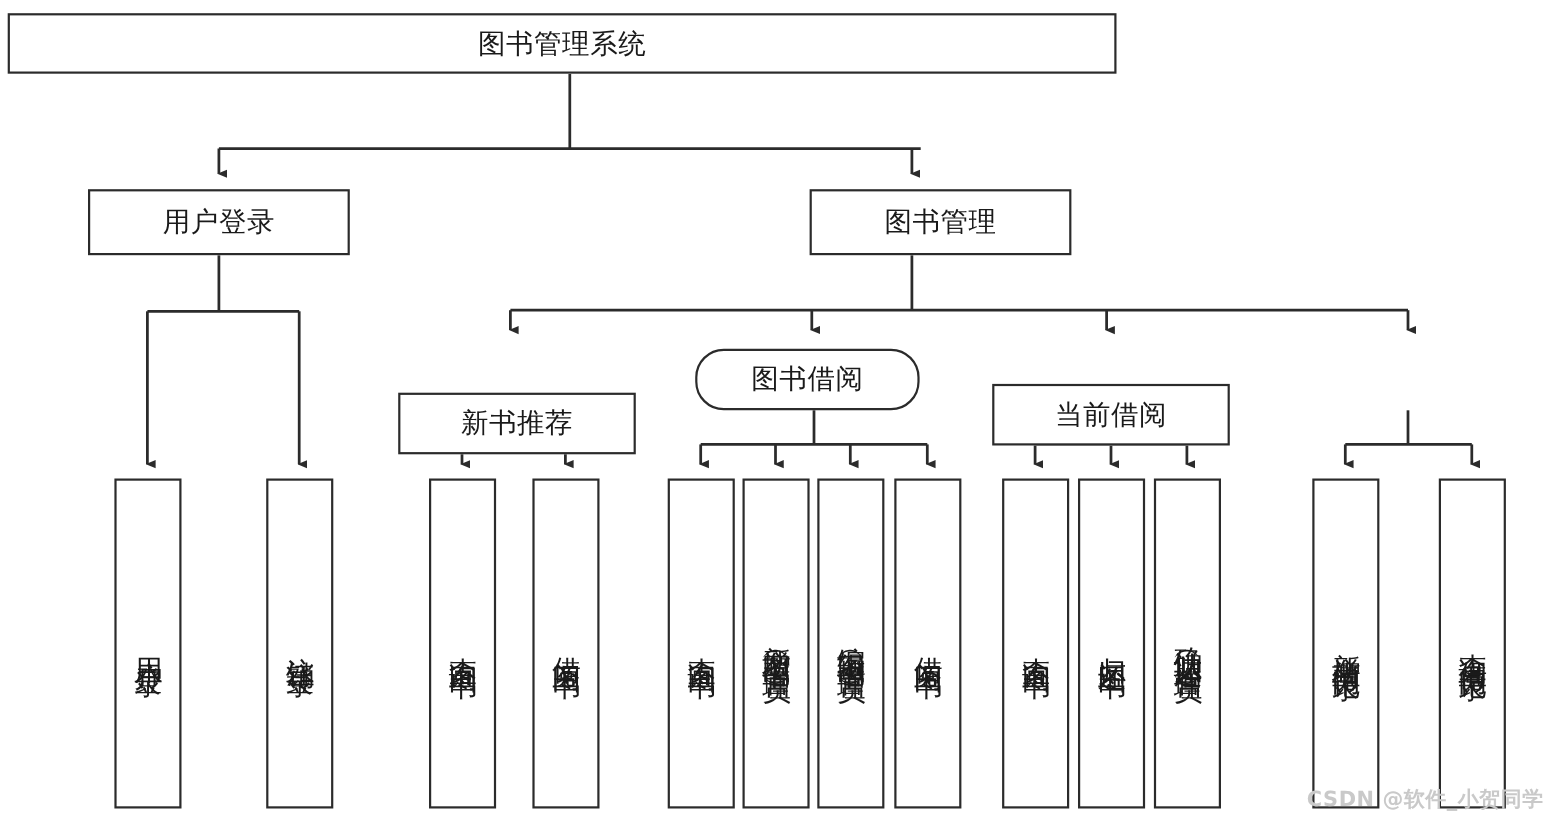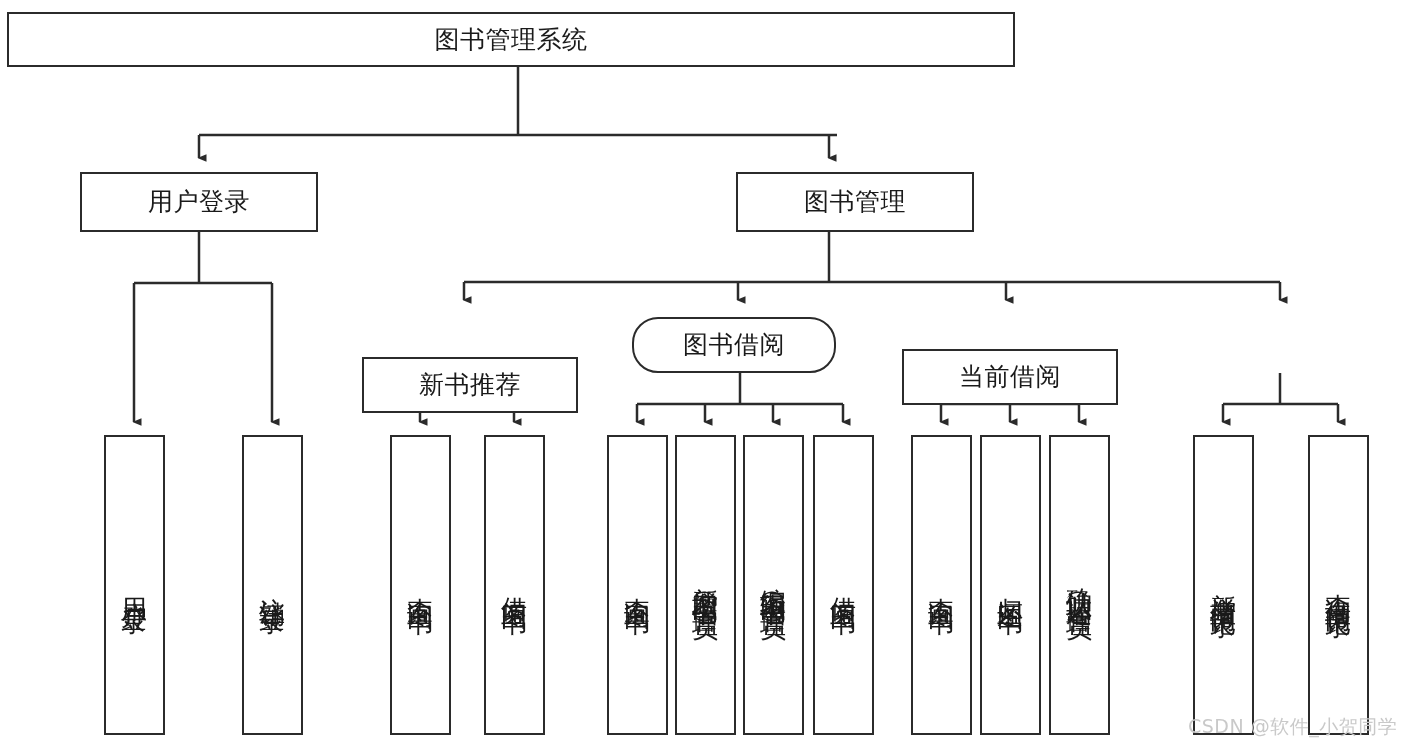--- a/index.html
+++ b/index.html
@@ -63,20 +63,21 @@
     white-space: nowrap;
   }
   .watermark {
     position: absolute;
     left: 1188px;
     top: 714px;
     font-size: 19px;
     color: #c9c9c9;
     white-space: nowrap;
     letter-spacing: 0.5px;
+    font-weight: bold;
   }
 </style>
 </head>
 <body>
 
 <div id="canvas">
 
   <svg class="edges" viewBox="0 0 1405 747" xmlns="http://www.w3.org/2000/svg">
     <defs>
       <marker id="arrow" viewBox="0 0 12 12" refX="6" refY="10" markerWidth="9" markerHeight="9" orient="auto-start-reverse" markerUnits="userSpaceOnUse">

